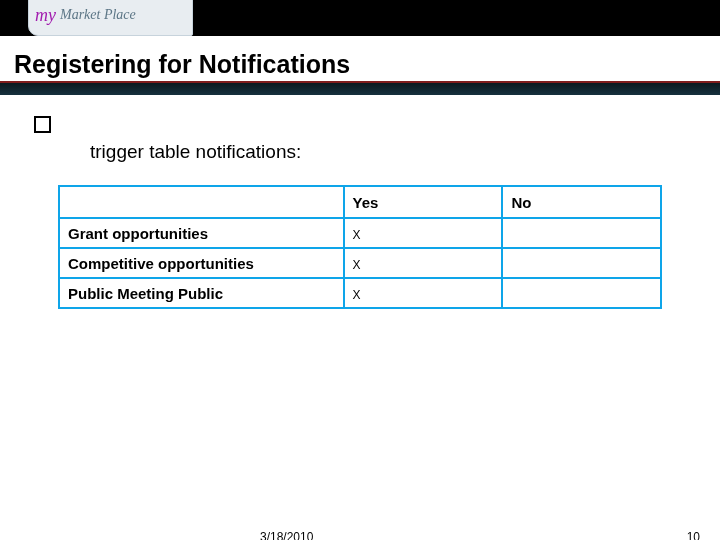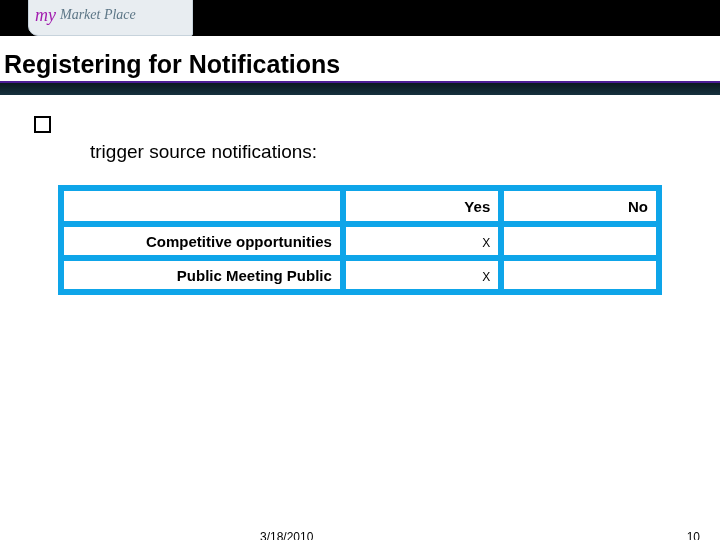--- a/index.html
+++ b/index.html
@@ -1,27 +1,27 @@
 <!DOCTYPE html>
 <html><head>
 <meta charset="utf-8">
 <style>
   body { margin:0; padding:0; font-family: Arial, sans-serif; background:#fff; width:720px; height:540px; overflow:hidden; box-sizing:border-box; position:relative;}
   .logo-bar { height:36px; background:#000; position:relative;}
   .logo-img-wrap { position:absolute; top:-6px; left:28px; width:165px; height:42px; background:#e8edf1; border:1px solid #c7d3dc; border-radius:2px 2px 2px 10px; display:flex; align-items:center; padding-left:6px; box-sizing:border-box; }
   .logo-my { font-family: Georgia, 'Times New Roman', serif; font-style:italic; font-size:18px; color:#a21caf;}
   .logo-market { font-family: Georgia, 'Times New Roman', serif; font-style:italic; font-size:14px; color:#5c7686; margin-left:4px;}
   .title-block { margin-top:14px; }
-  .title-text { font-size:25px; font-weight:bold; padding-left:4px; padding-bottom:2px; border-bottom:2px solid #4c1d95;}
+  .title-text { font-size:25px; font-weight:bold; padding-left:14px; padding-bottom:2px; border-bottom:2px solid #7f1d1d;}
   .title-dark-band { height:12px; background:linear-gradient(#0a1920,#16313e); margin-top:0;}
   .body-text { font-size:19px; padding:18px 28px 0 34px; line-height:26px;}
   .bullet-sq { display:inline-block; width:13px; height:13px; border:2px solid #000; margin-right:8px; vertical-align:baseline; position:relative; top:1px;}
   .indent-line { padding-left:56px; }
   table.vbs { border-collapse:collapse; margin:20px 0 0 58px; width:604px; font-size:15px;}
-  table.vbs th, table.vbs td { border:6px solid #0ea5e9; padding:4px 8px; text-align:right; vertical-align:middle;}
+  table.vbs th, table.vbs td { border:2px solid #0ea5e9; padding:4px 8px; text-align:left; vertical-align:middle;}
   table.vbs th { font-weight:bold; background:#fff; height:22px;}
   table.vbs td { background:#fff; height:20px;}
   table.vbs .label-col{ width:280px; font-weight:bold;}
   table.vbs .yes-col{ width:150px;}
   table.vbs .no-col{ width:150px;}
   .xmark{ font-size:12px; }
   .footer{ position:absolute; bottom:10px; left:0; width:720px; font-size:12px; color:#000;}
   .footer-date{ position:absolute; left:260px;}
   .footer-page{ position:absolute; right:20px;}
 </style>
@@ -35,32 +35,37 @@
   </div>
 </div>
 
 <div class="title-block">
   <div class="title-text">Registering for Notifications</div>
   <div class="title-dark-band"></div>
 </div>
 
 <div class="body-text">
   <span class="bullet-sq"></span><br>
-  <div class="indent-line"><span>trigger source notifications:</span></div>
+  <div class="indent-line"><span>trigger table notifications:</span></div>
 </div>
 
 <table class="vbs">
   <thead>
     <tr>
       <th class="label-col"></th>
       <th class="yes-col">Yes</th>
       <th class="no-col">No</th>
     </tr>
   </thead>
   <tbody>
+    <tr>
+      <td class="label-col">Grant opportunities</td>
+      <td class="yes-col"><span class="xmark">X</span></td>
+      <td class="no-col"><span class="xmark"></span></td>
+    </tr>
     <tr>
       <td class="label-col">Competitive opportunities</td>
       <td class="yes-col"><span class="xmark">X</span></td>
       <td class="no-col"><span class="xmark"></span></td>
     </tr>
     <tr>
       <td class="label-col">Public Meeting Public</td>
       <td class="yes-col"><span class="xmark">X</span></td>
       <td class="no-col"><span class="xmark"></span></td>
     </tr>

